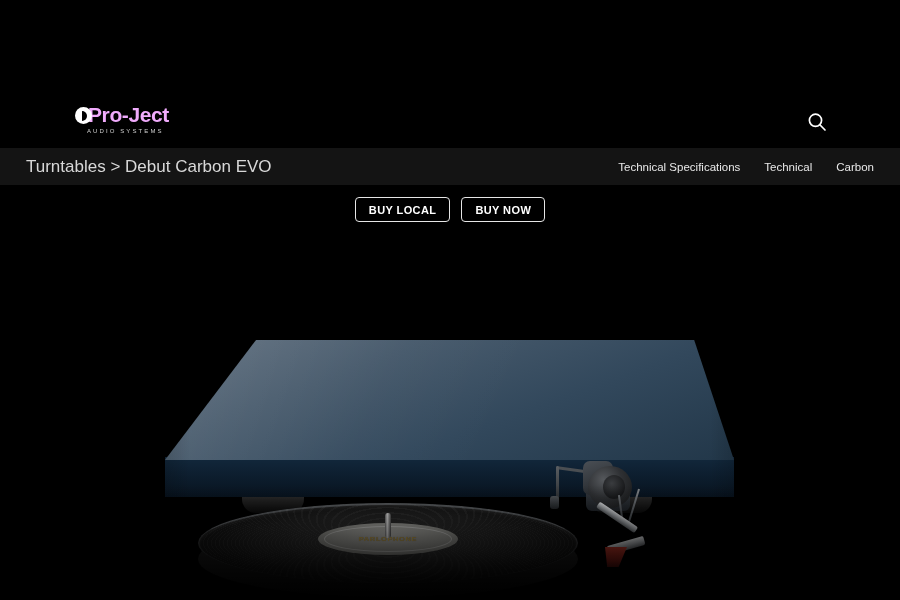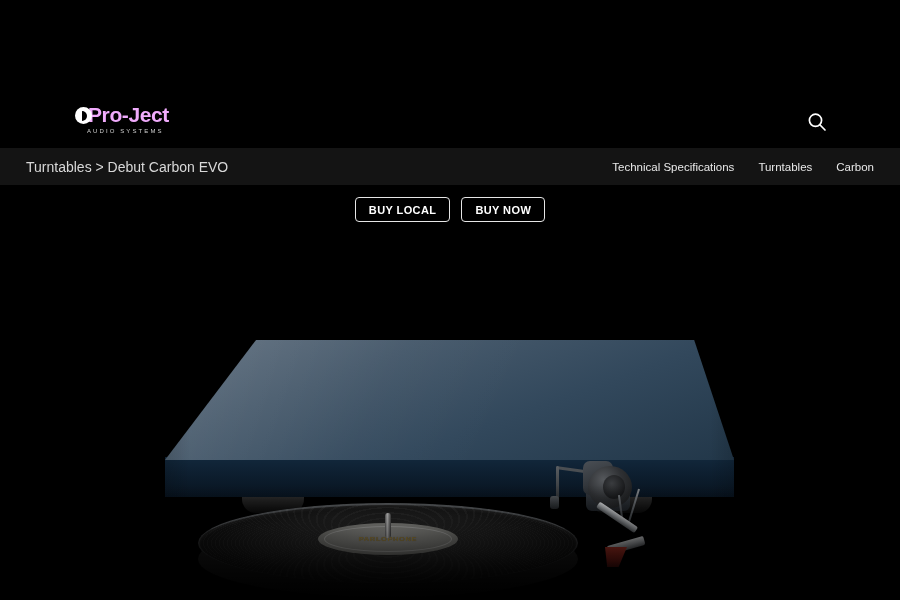--- a/index.html
+++ b/index.html
@@ -115,21 +115,21 @@
     position: relative;
     height: 37px;
     background: #141414;
     display: flex;
     align-items: center;
   }
   .breadcrumb {
     position: absolute;
     left: 26px;
     color: #d8d8d8;
-    font-size: 14px;
+    font-size: 17px;
     white-space: nowrap;
     cursor: pointer;
   }
   .sublinks {
     position: absolute;
     right: 26px;
     display: flex;
     gap: 24px;
   }
   .sublink {
@@ -474,21 +474,21 @@
         <line x1="14.1" y1="14.0" x2="19.0" y2="19.0" stroke="#ffffff" stroke-width="1.7" stroke-linecap="round"></line>
       </svg>
     </div>
 
   </div>
 
   <div class="subbar">
     <span class="breadcrumb">Turntables &gt; Debut Carbon EVO</span>
     <div class="sublinks">
       <span class="sublink">Technical Specifications</span>
-      <span class="sublink">Turntables</span>
+      <span class="sublink">Technical</span>
       <span class="sublink">Carbon</span>
     </div>
   </div>
 
   <div class="hero">
 
     <div class="cta-row">
       <div class="cta-btn">BUY LOCAL</div>
       <div class="cta-btn">BUY NOW</div>
     </div>

